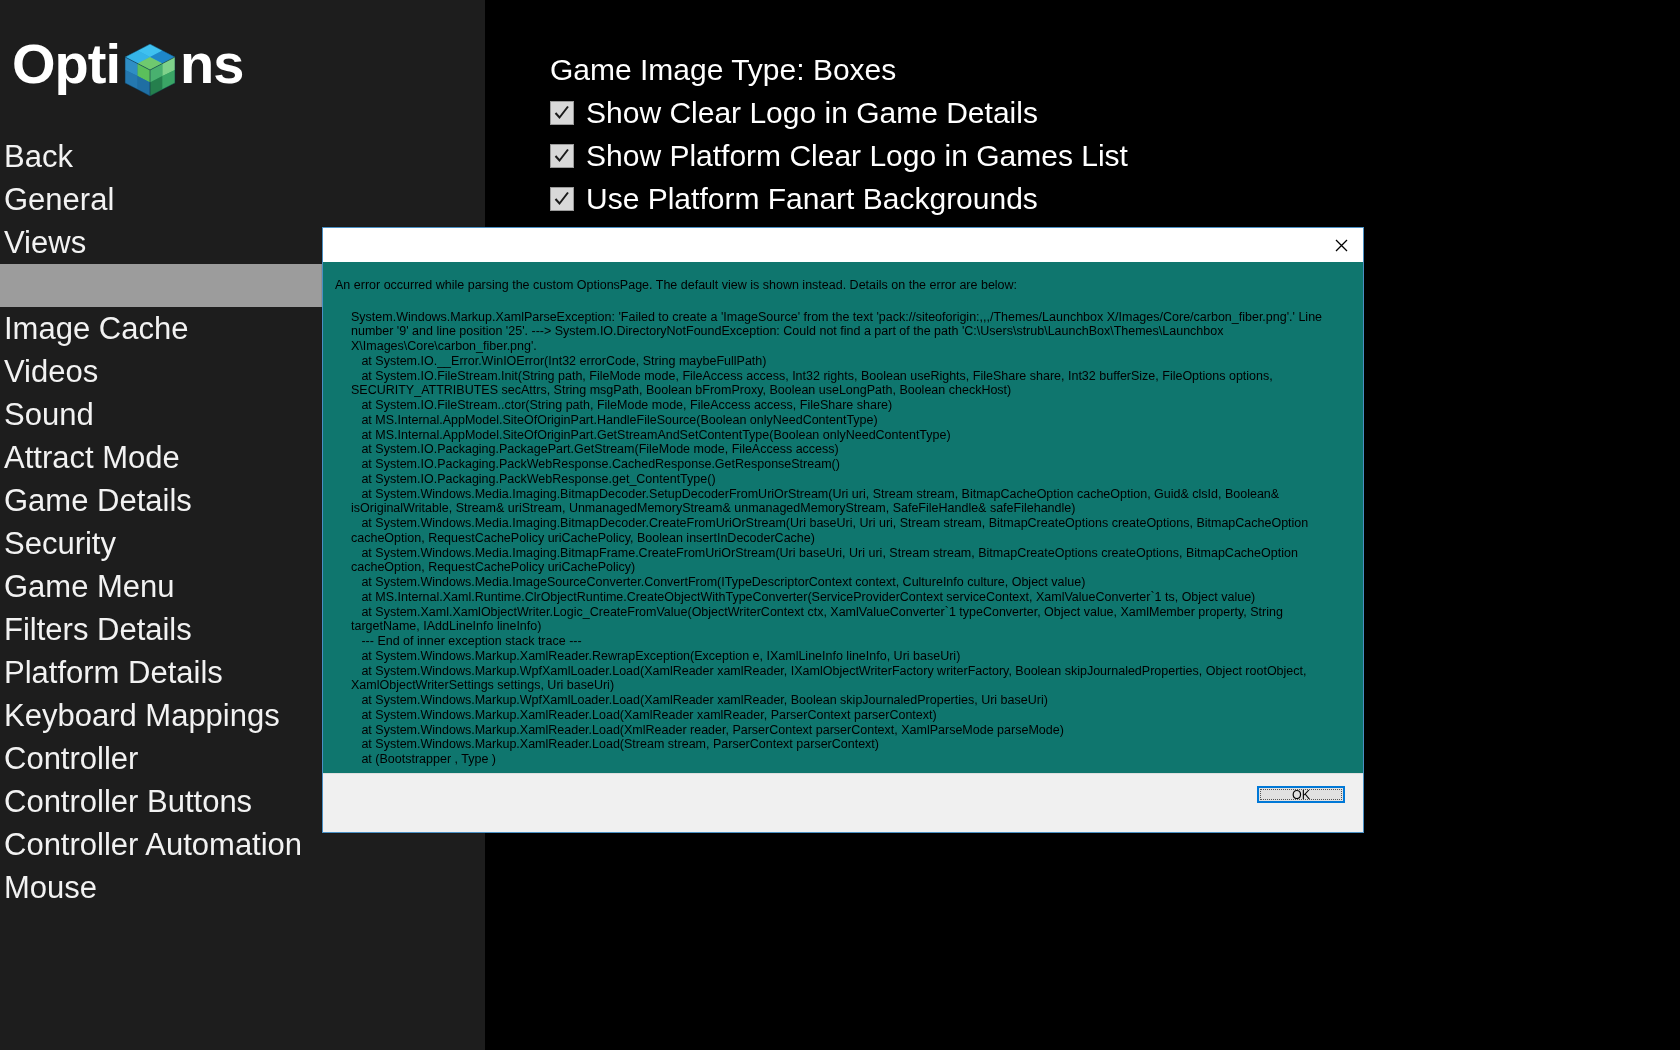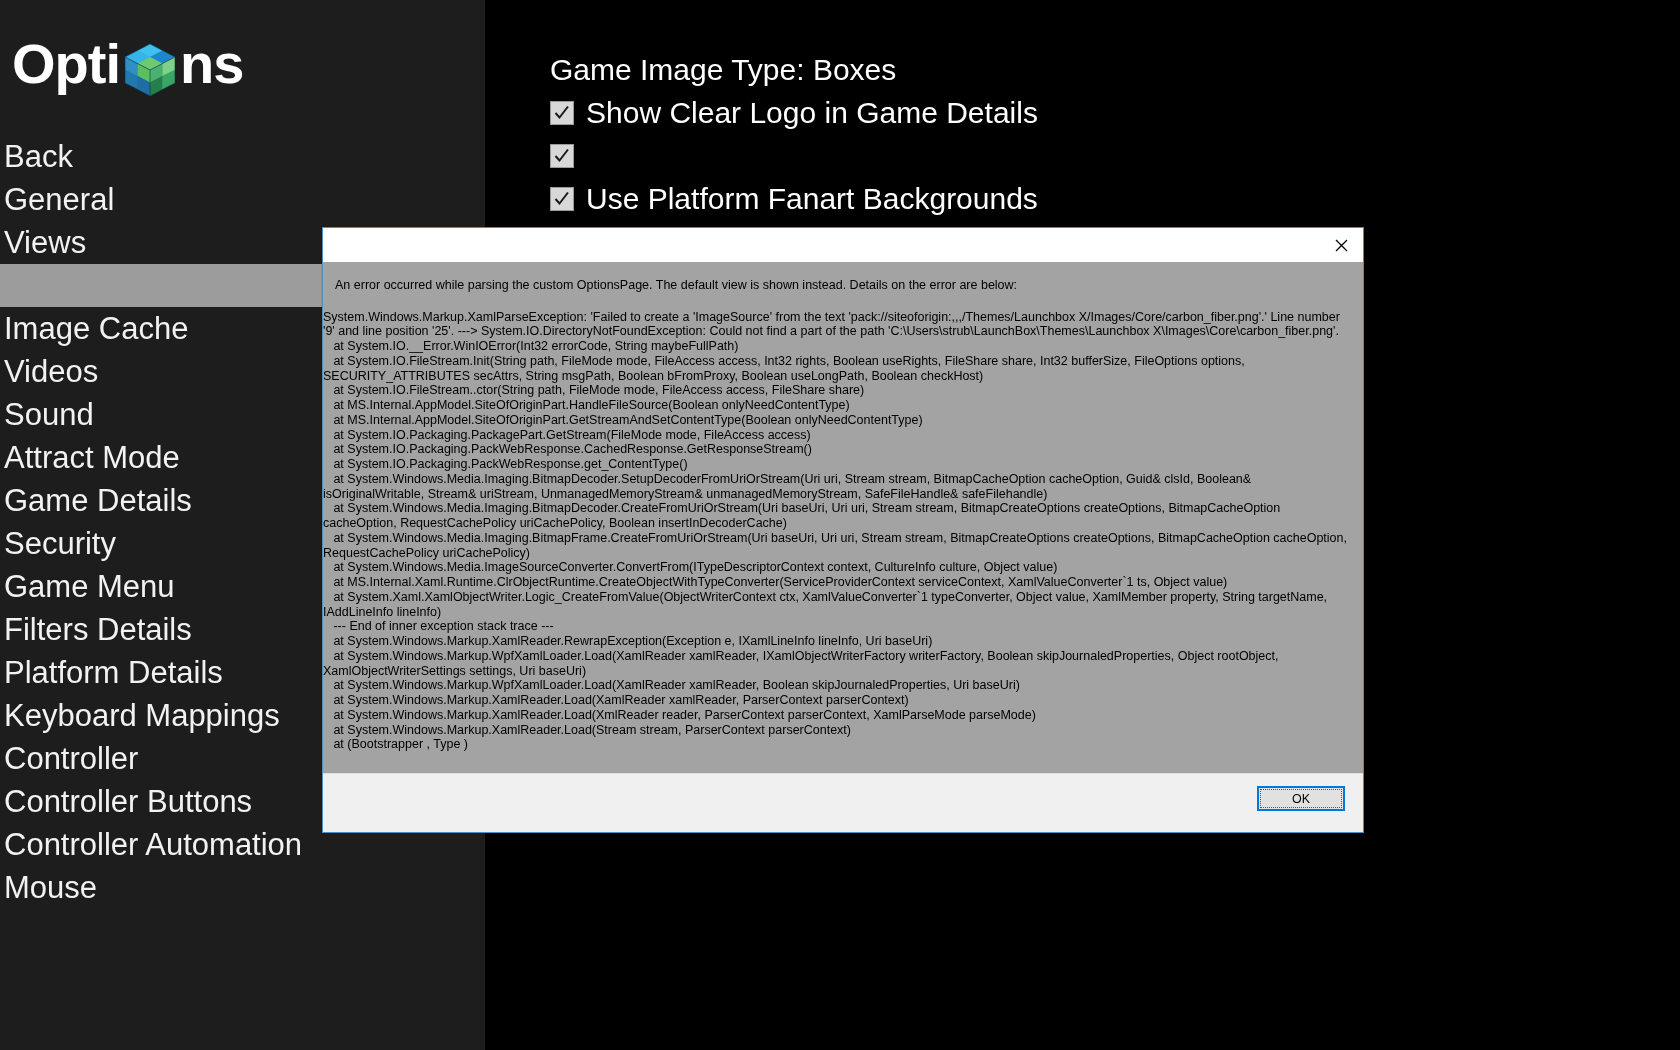--- a/index.html
+++ b/index.html
@@ -146,31 +146,31 @@
     justify-content: center;
     cursor: pointer;
   }
   #dialog-body {
     position: absolute;
     left: 0;
     top: 34px;
     right: 0;
     bottom: 58px;
     overflow: hidden;
-    background: #a3a3a3;
+    background: #0f766e;
   }
   #intro-text {
     margin: 16px 0 0 12px;
     font-size: 12.5px;
     color: #000000;
     font-family: "Liberation Sans", sans-serif;
     line-height: 1.25;
   }
   #trace-text {
-    margin: 16px 0 0 0;
+    margin: 16px 0 0 28px;
     padding-right: 10px;
     font-size: 12.5px;
     color: #000000;
     font-family: "Liberation Sans", sans-serif;
     line-height: 1.18;
     white-space: pre-wrap;
     word-break: break-word;
   }
   #dialog-footer {
     position: absolute;
@@ -179,21 +179,21 @@
     bottom: 0;
     height: 58px;
     background: #f0f0f0;
     border-top: 1px solid #dfdfdf;
   }
   #ok-button {
     position: absolute;
     right: 18px;
     top: 12px;
     width: 88px;
-    height: 25px;
+    height: 17px;
     background: #e1e1e1;
     border: 2px solid #0078d7;
     box-sizing: border-box;
     font-size: 12.5px;
     color: #000000;
     display: flex;
     align-items: center;
     justify-content: center;
     cursor: pointer;
     font-family: "Liberation Sans", sans-serif;
@@ -314,20 +314,21 @@
           </svg>
         </span>
         <span class="opt-label-plain">Show Clear Logo in Game Details</span>
       </div>
       <div class="opt-row">
         <span class="checkbox">
           <svg width="18" height="18" viewBox="0 0 18 18">
             <path d="M2.5,9 L6.5,13.5 L15,2.5" stroke="#1a1a1a" stroke-width="2" fill="none"></path>
           </svg>
         </span>
+        <span class="opt-label-plain">Show Platform Clear Logo in Games List</span>
       </div>
       <div class="opt-row">
         <span class="checkbox">
           <svg width="18" height="18" viewBox="0 0 18 18">
             <path d="M2.5,9 L6.5,13.5 L15,2.5" stroke="#1a1a1a" stroke-width="2" fill="none"></path>
           </svg>
         </span>
         <span class="opt-label-plain">Use Platform Fanart Backgrounds</span>
       </div>
     </div>

